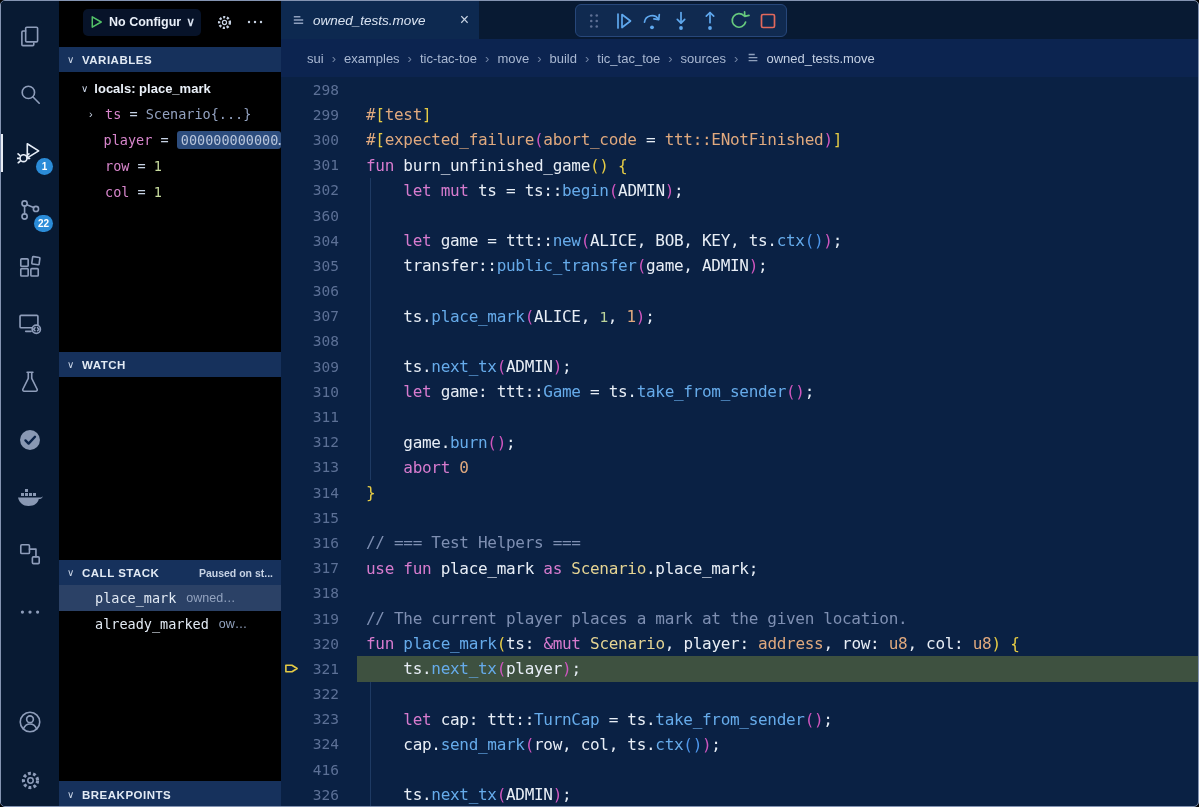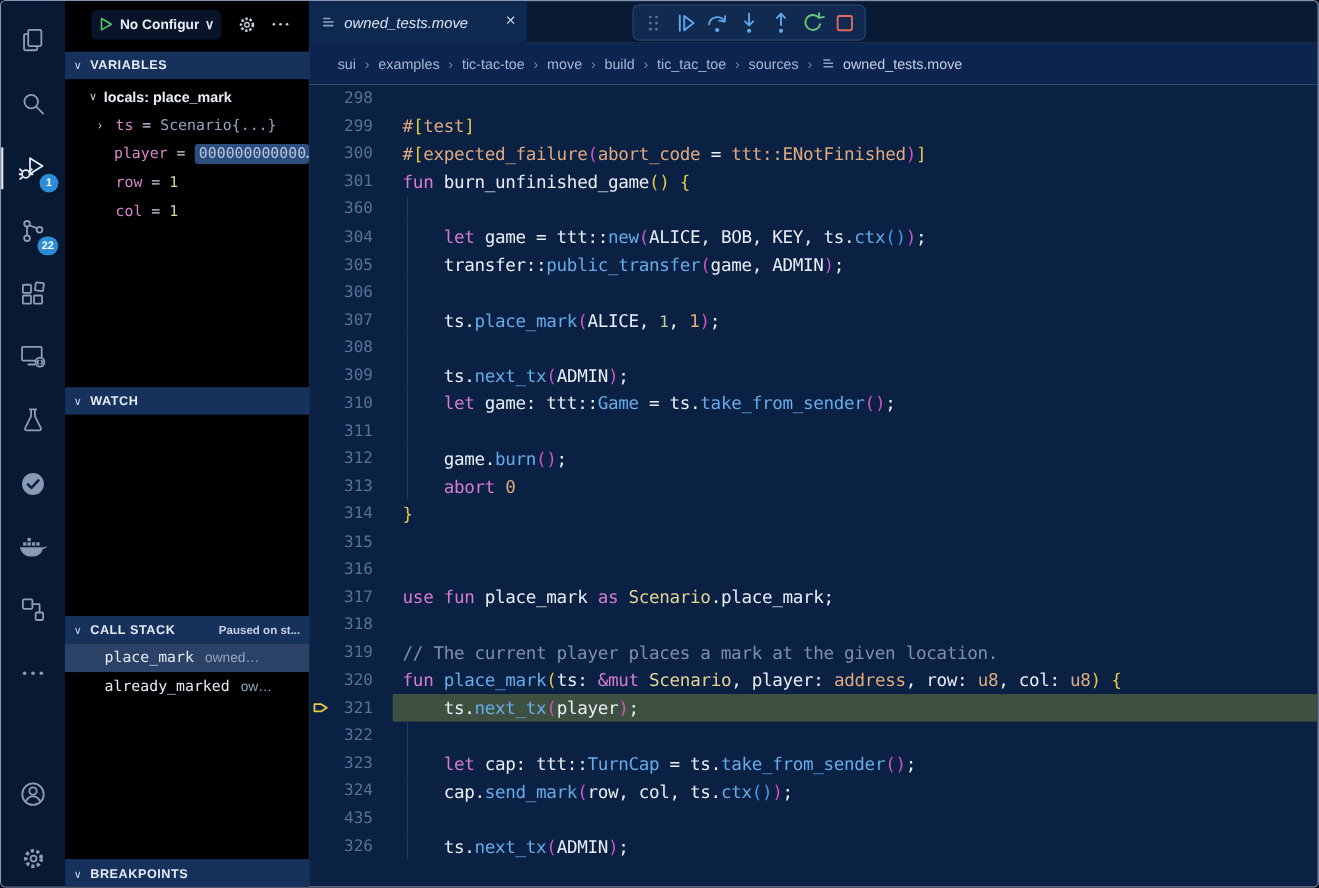--- a/index.html
+++ b/index.html
@@ -336,42 +336,43 @@
             </svg>
           </span>
           <span>owned_tests.move</span>
         </span>
       </div>
     <div class="code">
         <div class="cl"><span class="num">298</span><span class="txt"></span></div>
         <div class="cl"><span class="num">299</span><span class="txt"><span class="tk attr">#</span><span class="tk b1">[</span><span class="tk attr">test</span><span class="tk b1">]</span></span></div>
         <div class="cl"><span class="num">300</span><span class="txt"><span class="tk attr">#</span><span class="tk b1">[</span><span class="tk attr">expected_failure</span><span class="tk b2">(</span><span class="tk attr">abort_code</span><span class="tk pl"> = </span><span class="tk attr">ttt::ENotFinished</span><span class="tk b2">)</span><span class="tk b1">]</span></span></div>
         <div class="cl"><span class="num">301</span><span class="txt"><span class="tk kw">fun</span><span class="tk pl"> burn_unfinished_game</span><span class="tk b1">()</span><span class="tk pl"> </span><span class="tk b1">{</span></span></div>
+        <div class="cl g"><span class="num">302</span><span class="txt"><span class="tk pl">    </span><span class="tk kw">let</span><span class="tk pl"> </span><span class="tk kw">mut</span><span class="tk pl"> ts = ts::</span><span class="tk fn">begin</span><span class="tk b2">(</span><span class="tk pl">ADMIN</span><span class="tk b2">)</span><span class="tk pl">;</span></span></div>
         <div class="cl g"><span class="num">360</span><span class="txt"></span></div>
         <div class="cl g"><span class="num">304</span><span class="txt"><span class="tk pl">    </span><span class="tk kw">let</span><span class="tk pl"> game = ttt::</span><span class="tk fn">new</span><span class="tk b2">(</span><span class="tk pl">ALICE, BOB, KEY, ts.</span><span class="tk fn">ctx</span><span class="tk b3">()</span><span class="tk b2">)</span><span class="tk pl">;</span></span></div>
         <div class="cl g"><span class="num">305</span><span class="txt"><span class="tk pl">    transfer::</span><span class="tk fn">public_transfer</span><span class="tk b2">(</span><span class="tk pl">game, ADMIN</span><span class="tk b2">)</span><span class="tk pl">;</span></span></div>
         <div class="cl g"><span class="num">306</span><span class="txt"></span></div>
         <div class="cl g"><span class="num">307</span><span class="txt"><span class="tk pl">    ts.</span><span class="tk fn">place_mark</span><span class="tk b2">(</span><span class="tk pl">ALICE, </span><span class="tk num">1</span><span class="tk pl">, </span><span class="tk numo">1</span><span class="tk b2">)</span><span class="tk pl">;</span></span></div>
         <div class="cl g"><span class="num">308</span><span class="txt"></span></div>
         <div class="cl g"><span class="num">309</span><span class="txt"><span class="tk pl">    ts.</span><span class="tk fn">next_tx</span><span class="tk b2">(</span><span class="tk pl">ADMIN</span><span class="tk b2">)</span><span class="tk pl">;</span></span></div>
         <div class="cl g"><span class="num">310</span><span class="txt"><span class="tk pl">    </span><span class="tk kw">let</span><span class="tk pl"> game: ttt::</span><span class="tk fn">Game</span><span class="tk pl"> = ts.</span><span class="tk fn">take_from_sender</span><span class="tk b2">()</span><span class="tk pl">;</span></span></div>
         <div class="cl g"><span class="num">311</span><span class="txt"></span></div>
         <div class="cl g"><span class="num">312</span><span class="txt"><span class="tk pl">    game.</span><span class="tk fn">burn</span><span class="tk b2">()</span><span class="tk pl">;</span></span></div>
         <div class="cl g"><span class="num">313</span><span class="txt"><span class="tk pl">    </span><span class="tk kw">abort</span><span class="tk pl"> </span><span class="tk numo">0</span></span></div>
         <div class="cl"><span class="num">314</span><span class="txt"><span class="tk b1">}</span></span></div>
         <div class="cl"><span class="num">315</span><span class="txt"></span></div>
-        <div class="cl"><span class="num">316</span></div>
+        <div class="cl"><span class="num">316</span><span class="txt"><span class="tk cm">// === Test Helpers ===</span></span></div>
         <div class="cl"><span class="num">317</span><span class="txt"><span class="tk kw">use</span><span class="tk pl"> </span><span class="tk kw">fun</span><span class="tk pl"> place_mark </span><span class="tk kw">as</span><span class="tk pl"> </span><span class="tk ty">Scenario</span><span class="tk pl">.place_mark;</span></span></div>
         <div class="cl"><span class="num">318</span><span class="txt"></span></div>
         <div class="cl"><span class="num">319</span><span class="txt"><span class="tk cm">// The current player places a mark at the given location.</span></span></div>
         <div class="cl"><span class="num">320</span><span class="txt"><span class="tk kw">fun</span><span class="tk pl"> </span><span class="tk fn">place_mark</span><span class="tk b1">(</span><span class="tk pl">ts: </span><span class="tk kw">&amp;mut</span><span class="tk pl"> </span><span class="tk ty">Scenario</span><span class="tk pl">, player: </span><span class="tk prim">address</span><span class="tk pl">, row: </span><span class="tk prim">u8</span><span class="tk pl">, col: </span><span class="tk prim">u8</span><span class="tk b1">)</span><span class="tk pl"> </span><span class="tk b1">{</span></span></div>
         <div class="cl hl"><span class="marker"><svg width="15" height="15" viewBox="0 0 16 16">
               <path d="M2 4.5 h6.5 L14 8 L8.5 11.5 H2 Z" fill="none" stroke="#E5CB45" stroke-width="1.7" stroke-linejoin="round"></path>
             </svg></span><span class="num">321</span><span class="txt"><span class="tk pl">    ts.</span><span class="tk fn">next_tx</span><span class="tk b2">(</span><span class="tk pl">player</span><span class="tk b2">)</span><span class="tk pl">;</span></span></div>
         <div class="cl g"><span class="num">322</span><span class="txt"></span></div>
         <div class="cl g"><span class="num">323</span><span class="txt"><span class="tk pl">    </span><span class="tk kw">let</span><span class="tk pl"> cap: ttt::</span><span class="tk fn">TurnCap</span><span class="tk pl"> = ts.</span><span class="tk fn">take_from_sender</span><span class="tk b2">()</span><span class="tk pl">;</span></span></div>
         <div class="cl g"><span class="num">324</span><span class="txt"><span class="tk pl">    cap.</span><span class="tk fn">send_mark</span><span class="tk b2">(</span><span class="tk pl">row, col, ts.</span><span class="tk fn">ctx</span><span class="tk b3">()</span><span class="tk b2">)</span><span class="tk pl">;</span></span></div>
-        <div class="cl g"><span class="num">435</span><span class="txt"></span></div>
+        <div class="cl g"><span class="num">416</span><span class="txt"></span></div>
         <div class="cl g"><span class="num">326</span><span class="txt"><span class="tk pl">    ts.</span><span class="tk fn">next_tx</span><span class="tk b2">(</span><span class="tk pl">ADMIN</span><span class="tk b2">)</span><span class="tk pl">;</span></span></div>
       </div>
   </div>
 
 </div>
 
 </body></html>

